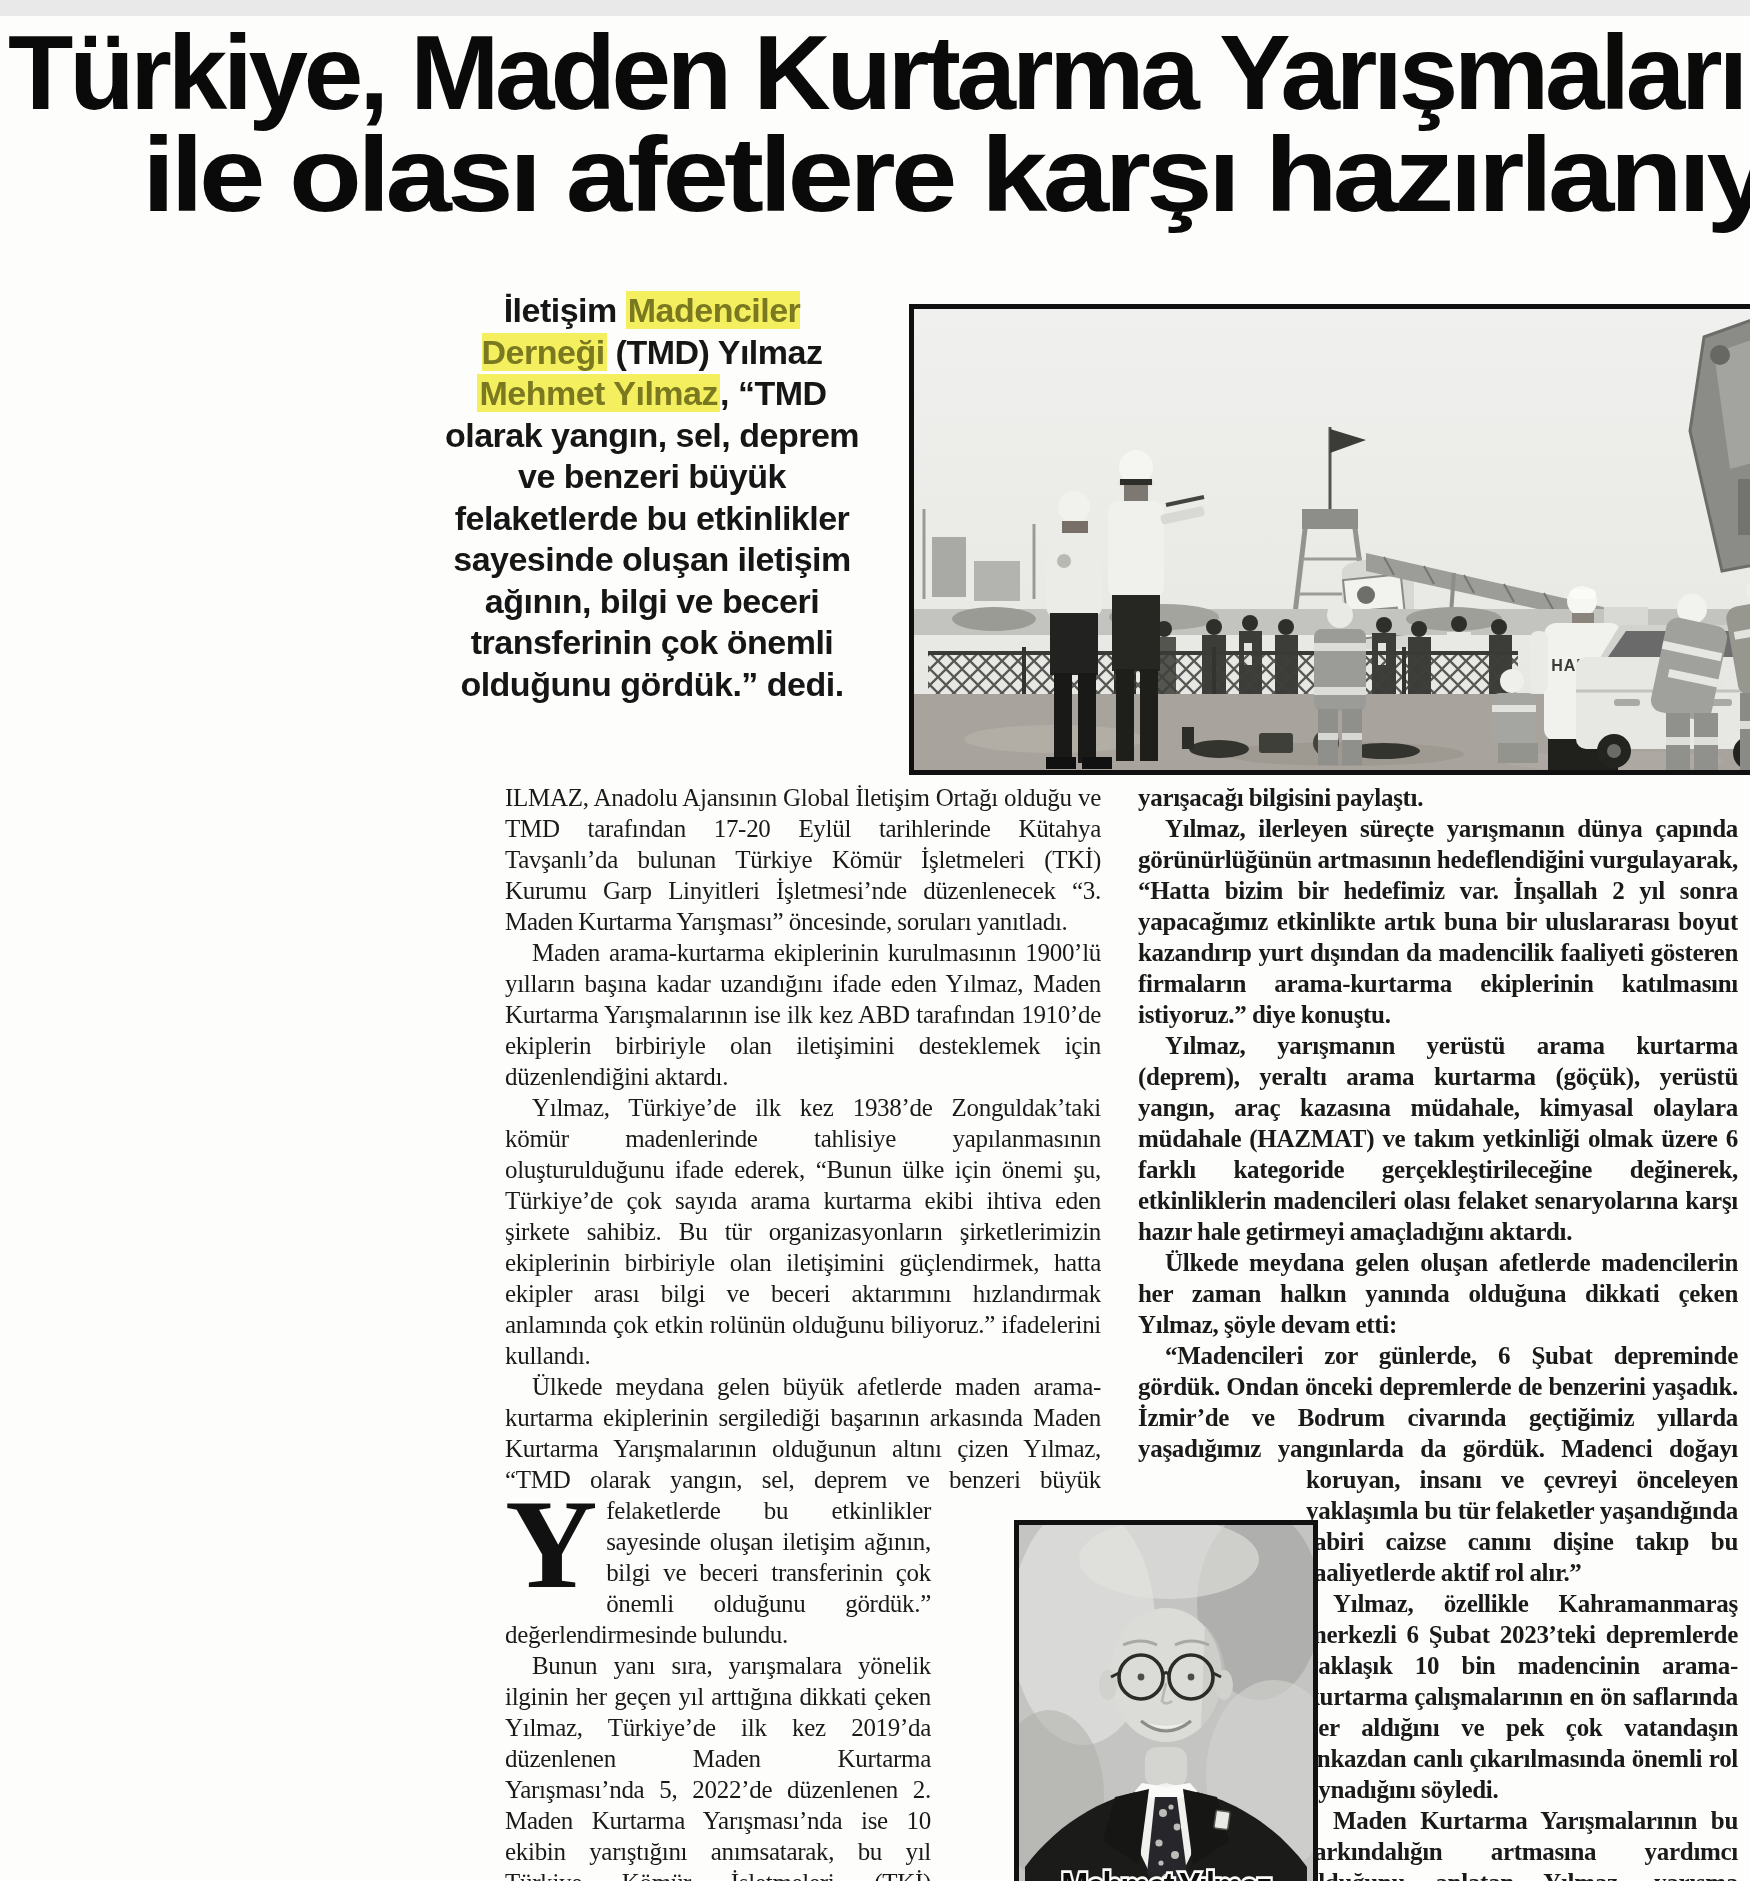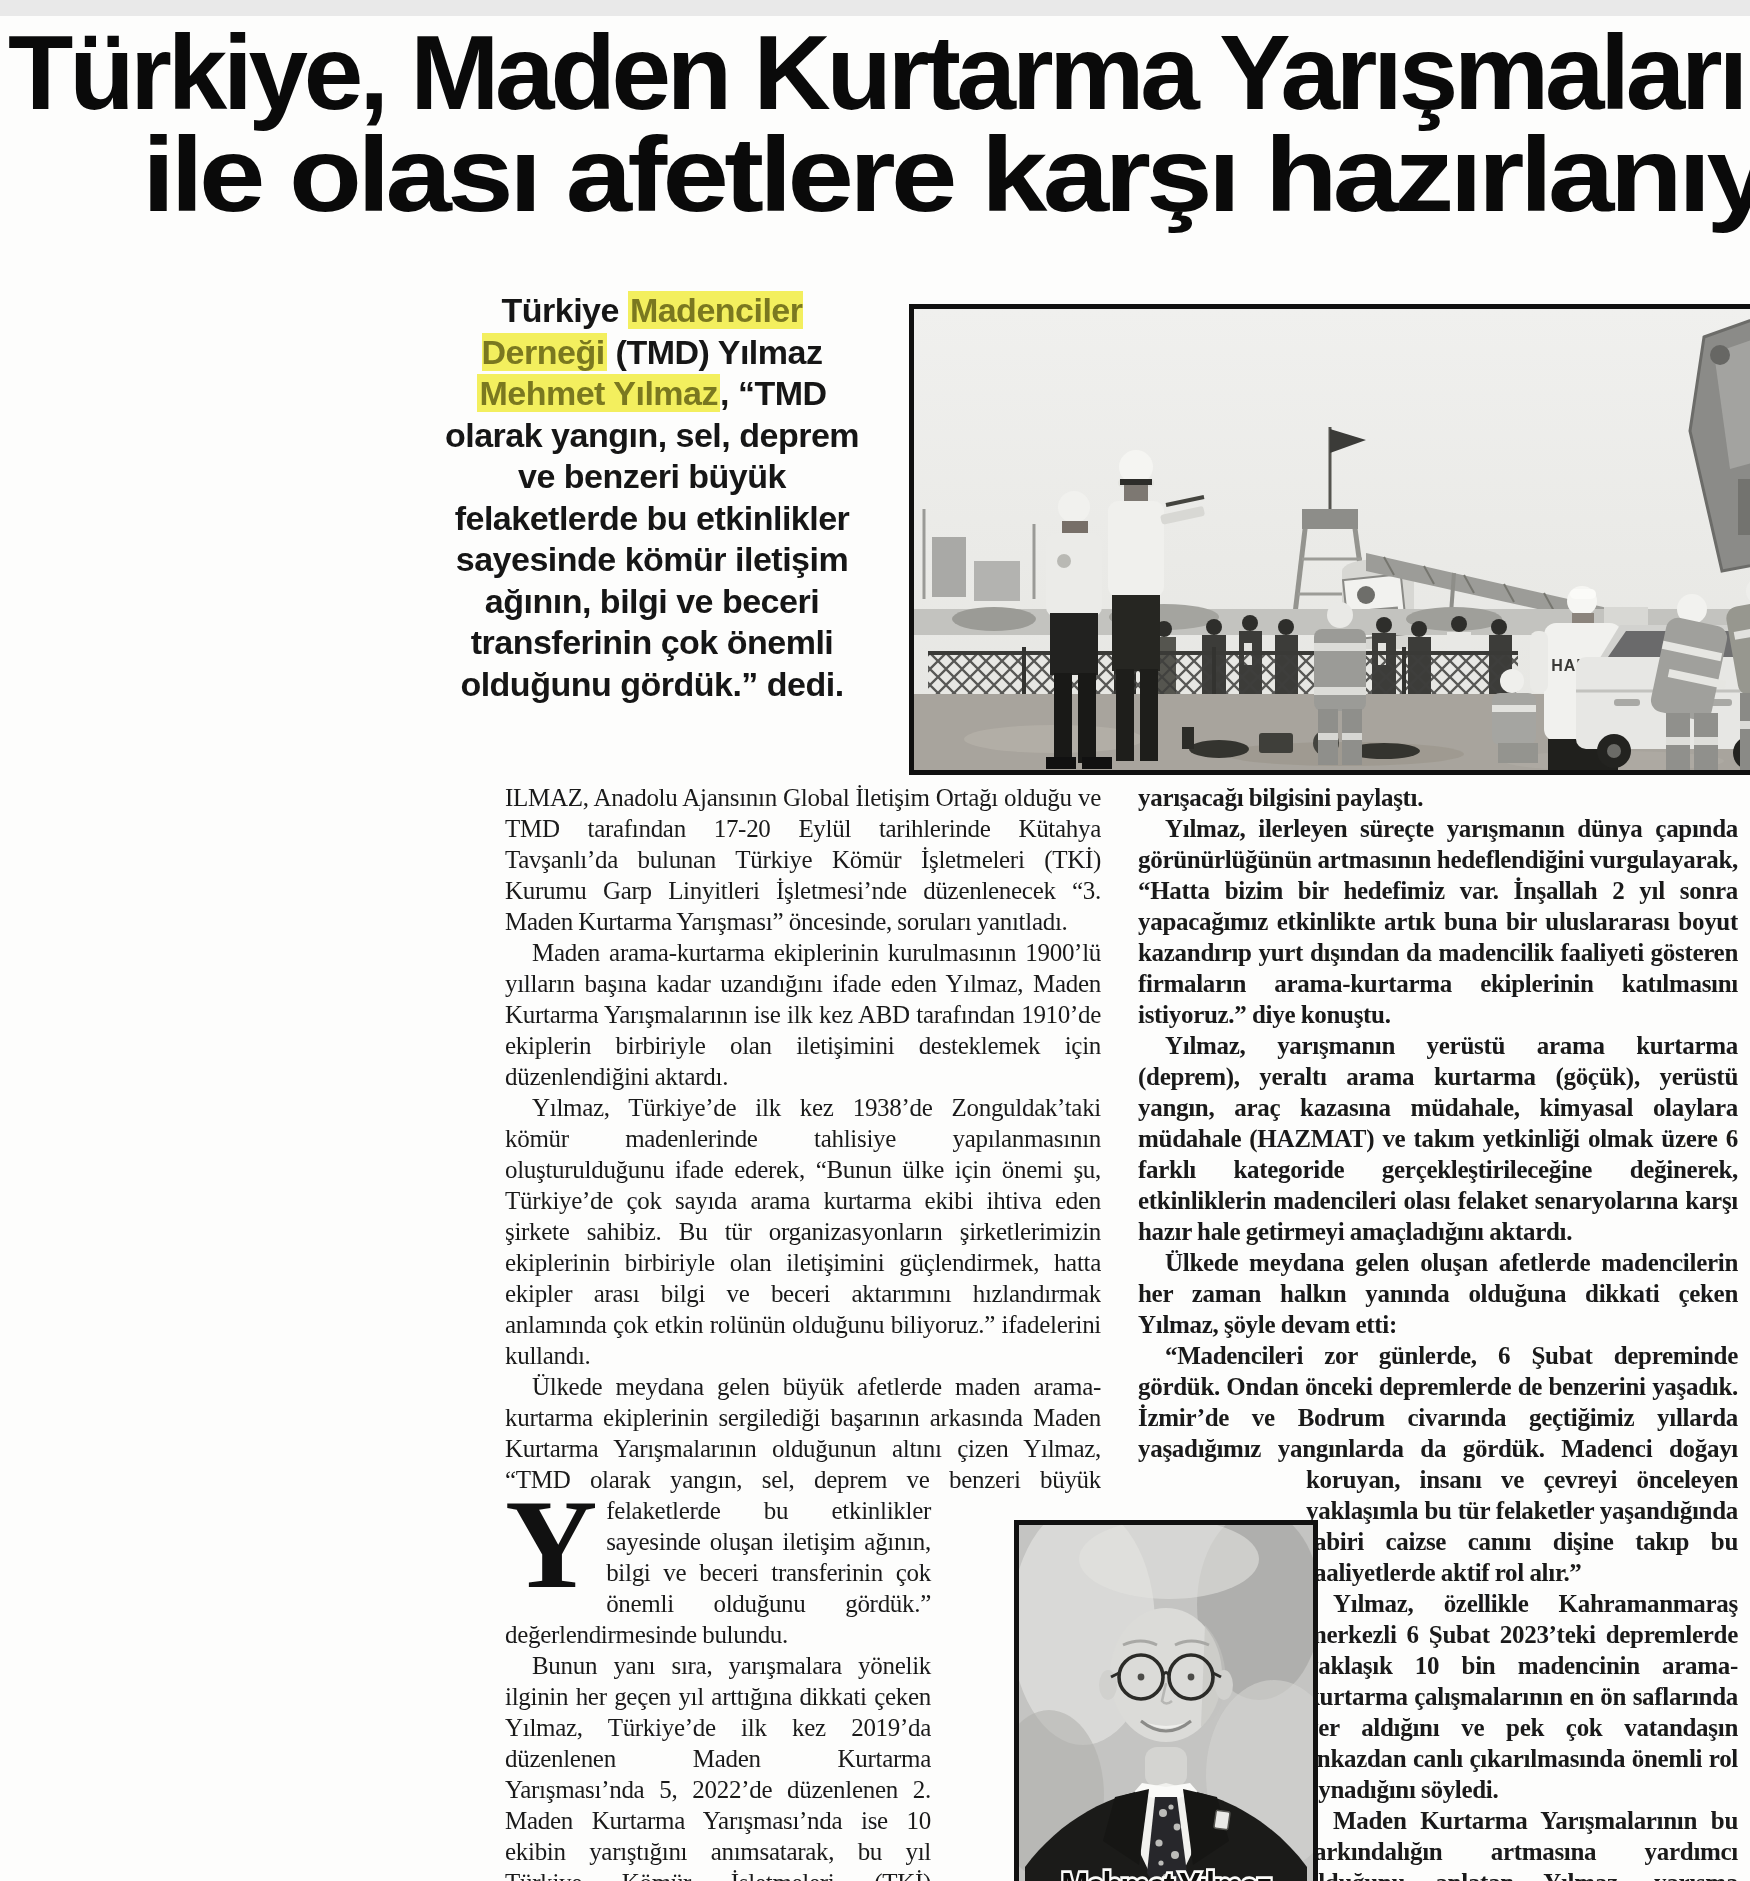--- a/index.html
+++ b/index.html
@@ -45,21 +45,21 @@
 </head>
 <body>
 
 <div class="page">
 
   <header class="headline">
     <div class="hl-line l1"><span class="fitline" style="transform: scale(1.06, 1.05);">Türkiye, Maden Kurtarma Yarışmaları</span></div>
     <div class="hl-line l2"><span class="fitline" style="transform: scale(1.1819, 1.05);">ile olası afetlere karşı hazırlanıyor</span></div>
   </header>
 
-  <section class="intro"><span>Türkiye </span><span class="hl">Madenciler Derneği</span><span> (TMD) Yılmaz </span><span class="hl">Mehmet Yılmaz</span><span>, “TMD olarak yangın, sel, deprem ve benzeri büyük felaketlerde bu etkinlikler sayesinde kömür iletişim ağının, bilgi ve beceri transferinin çok önemli olduğunu gördük.” dedi.</span></section>
+  <section class="intro"><span>İletişim </span><span class="hl">Madenciler Derneği</span><span> (TMD) Yılmaz </span><span class="hl">Mehmet Yılmaz</span><span>, “TMD olarak yangın, sel, deprem ve benzeri büyük felaketlerde bu etkinlikler sayesinde oluşan iletişim ağının, bilgi ve beceri transferinin çok önemli olduğunu gördük.” dedi.</span></section>
 
   <figure class="photo-main">
     <svg viewBox="0 0 862 461" preserveAspectRatio="none">
       <defs>
         <linearGradient id="sky" x1="0" y1="0" x2="0" y2="1">
           <stop offset="0" stop-color="#f0f0ee"></stop>
             <stop offset="1" stop-color="#e5e5e1"></stop>
         </linearGradient>
         <pattern id="mesh" width="16" height="16" patternUnits="userSpaceOnUse">
           <path d="M0,8 L8,0 L16,8 L8,16 Z" fill="none" stroke="#3e3e3c" stroke-width="2.4"></path>

